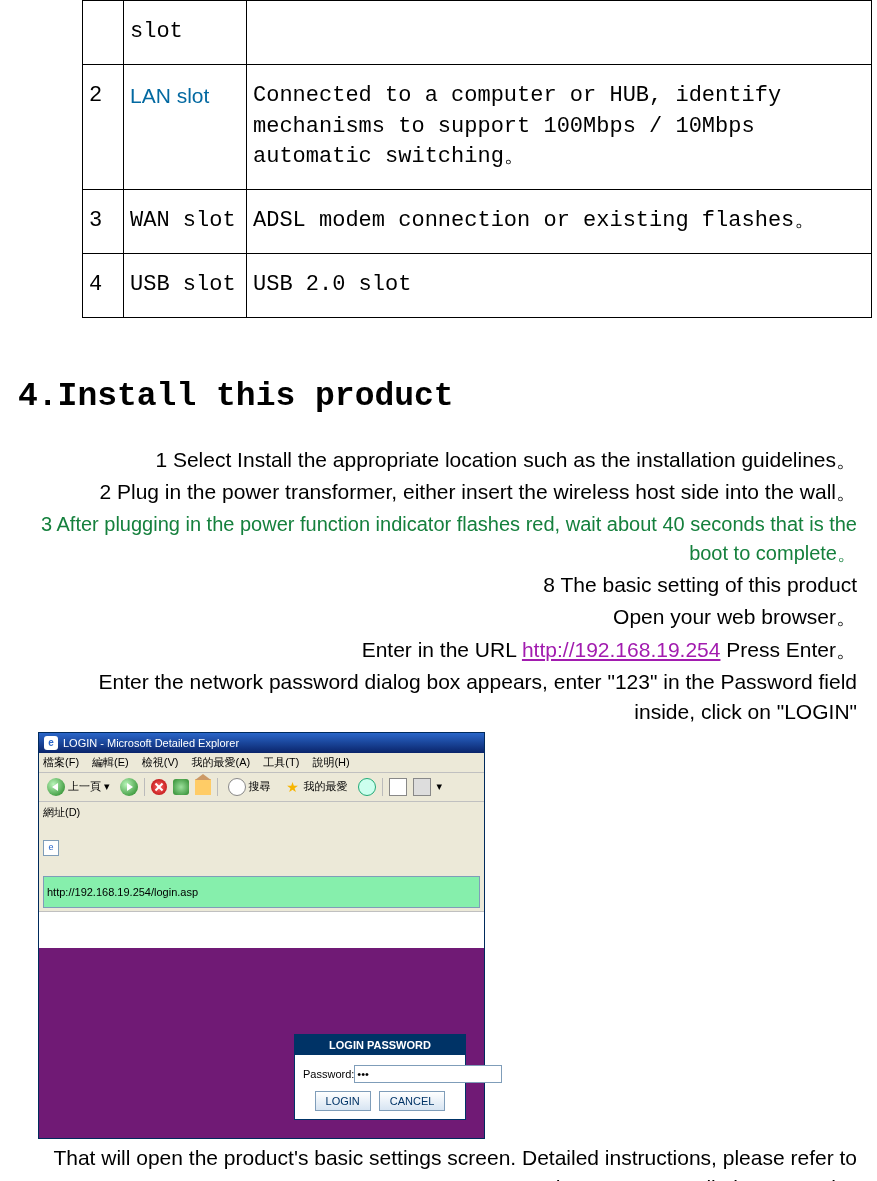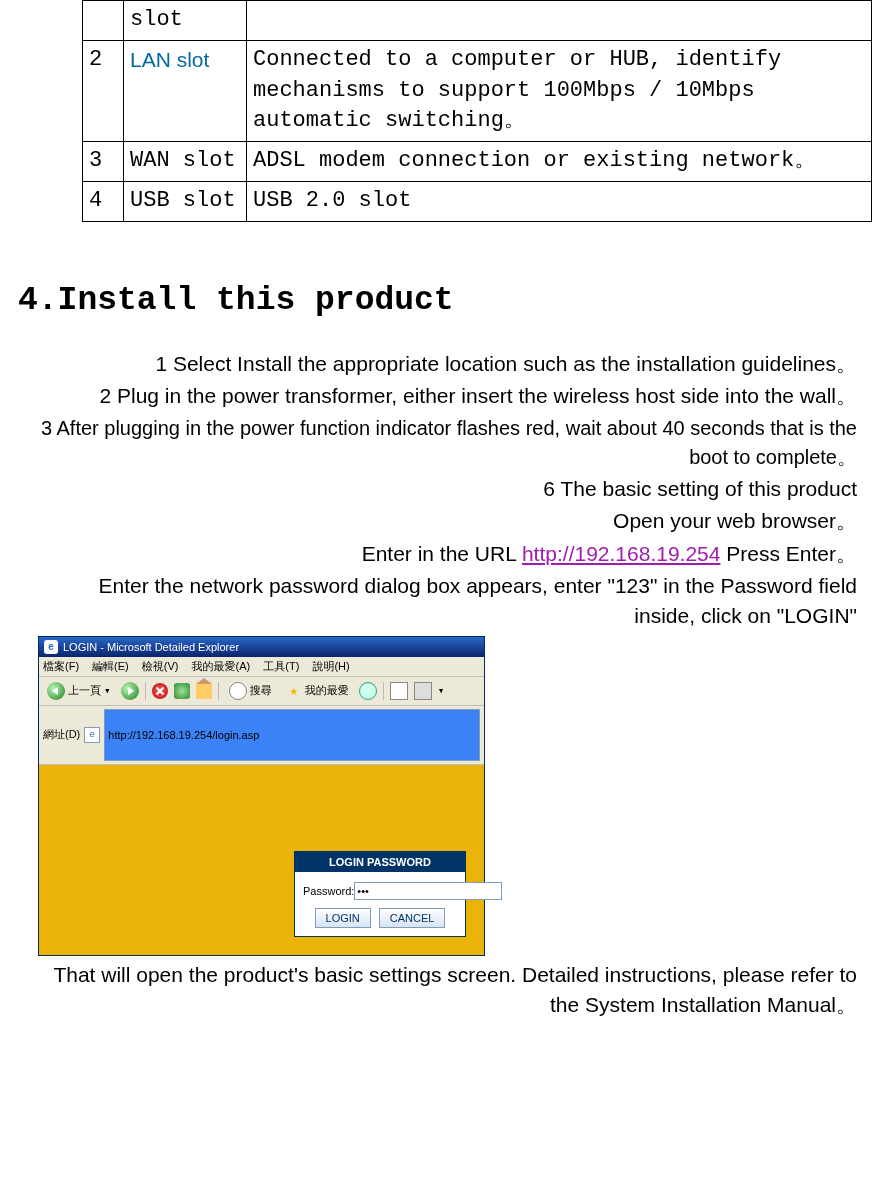--- a/index.html
+++ b/index.html
@@ -15,21 +15,21 @@
     box-sizing: border-box;
     padding: 0 10px 30px 10px;
   }
   table {
     border-collapse: collapse;
     margin-left: 72px;
     width: 790px;
   }
   td {
     border: 1px solid #000;
-    padding: 4px 6px;
+    padding: 16px 6px;
     vertical-align: top;
     font-family: "Courier New", monospace;
     font-size: 22px;
     line-height: 1.4;
   }
   td.col1 { width: 28px; text-align:left; }
   td.col2 { width: 110px; }
   td.sans { font-family: Arial, sans-serif; font-size: 21px; color:#0369a1; }
   h2 {
     font-family: "Courier New", monospace;
@@ -43,21 +43,21 @@
     text-align: right;
   }
   .indent {
     padding-left: 30px;
     text-indent: -30px;
   }
   .indent2 {
     padding-left: 30px;
   }
   .gray {
-    color: #000000;
+    color: #15803d;
     font-size: 20px;
   }
   a.url {
     color: #a21caf;
     text-decoration: underline;
   }
   
   .ie-window {
     width: 445px;
     border: 1px solid #002a5c;
@@ -84,21 +84,20 @@
     border-bottom:1px solid #c0c0c0;
   }
   .ie-menubar span{margin-right:10px;}
   .ie-toolbar {
     background:#ece9d8;
     padding:3px 4px;
     display:flex;
     align-items:center;
     border-bottom:1px solid #c0c0c0;
     gap:6px;
-    font-family:Liberation Mono, monospace;
   }
   .ie-toolbar .btn {
     display:inline-flex;align-items:center;gap:3px;
     padding:2px 4px;
   }
   .circle-green{width:18px;height:18px;border-radius:50%;background:radial-gradient(circle at 35% 35%,#b9f5b9,#1a7f1a);display:inline-block;position:relative;}
   .circle-green::after{content:"";position:absolute;left:5px;top:5px;border-top:4px solid transparent;border-bottom:4px solid transparent;border-right:6px solid #fff;}
   .circle-green.fwd::after{border-right:none;border-left:6px solid #fff;left:7px;}
   .sep{width:1px;height:18px;background:#bbb;}
   .ico{width:16px;height:16px;display:inline-block;}
@@ -108,27 +107,27 @@
   .ico-x::after{transform:rotate(-45deg);}
   .ico-refresh{background:radial-gradient(circle,#9de09d,#2e8b2e);border-radius:3px;}
   .ico-home{background:#fc6;position:relative;}
   .ico-home::before{content:"";position:absolute;left:0;top:-5px;border-left:8px solid transparent;border-right:8px solid transparent;border-bottom:6px solid #c96;}
   .ico-search{background:#fff;border:1px solid #888;border-radius:50%;}
   .ico-star{color:#f7b500;font-size:14px;line-height:16px;text-align:center;}
   .ico-clock{border:1px solid #2a7;background:#cfe;border-radius:50%;}
   .ico-mail{background:#fff;border:1px solid #888;}
   .ico-print{background:#ddd;border:1px solid #888;}
   .ie-addr{
-    background:#ece9d8;padding:3px 4px;display:flex;align-items:center;gap:4px;border-bottom:1px solid #c0c0c0;
+    background:#ece9d8;padding:3px 4px;display:flex;gap:20px;border-bottom:1px solid #c0c0c0;flex-direction:column;
   }
   .ie-addr input{
-    flex:1;font-size:11px;padding:19px 3px;border:1px solid #7f9db9;background:#3b82f6;
+    flex:1;font-size:11px;padding:9px 3px;border:1px solid #7f9db9;background:#86efac;
   }
   .ie-content{
-    height:190px;background:#eab308;position:relative;
+    height:190px;background:#701a75;position:relative;margin-top:36px;
   }
   .login-box{
     position:absolute;right:18px;bottom:18px;width:170px;
     border:1px solid #003366;font-size:11px;background:#fff;
   }
   .login-box .hdr{
     background:#003366;color:#fff;text-align:center;padding:4px 0;font-weight:bold;
   }
   .login-box .body{
     padding:10px 8px 8px 8px;
@@ -154,36 +153,36 @@
       <td></td>
     </tr>
     <tr>
       <td class="col1">2</td>
       <td class="col2 sans">LAN slot</td>
       <td>Connected to a computer or HUB, identify mechanisms to support 100Mbps / 10Mbps automatic switching。</td>
     </tr>
     <tr>
       <td class="col1">3</td>
       <td class="col2">WAN slot</td>
-      <td>ADSL modem connection or existing network。</td>
+      <td>ADSL modem connection or existing flashes。</td>
     </tr>
     <tr>
       <td class="col1">4</td>
       <td class="col2">USB slot</td>
       <td>USB 2.0 slot</td>
     </tr>
   </tbody>
     </table>
 
   <h2>4.Install this product</h2>
 
   <div class="para indent">1 Select Install the appropriate location such as the installation guidelines。</div>
   <div class="para indent">2    Plug in the power transformer, either insert the wireless host side into the wall。</div>
   <div class="para gray indent">3   After plugging in the power function indicator flashes red, wait about 40 seconds that is the boot to complete。</div>
-  <div class="para">6 The basic setting of this product</div>
+  <div class="para">8 The basic setting of this product</div>
   <div class="para indent2">Open your web browser。</div>
   <div class="para indent2">
     <span>Enter in the URL </span><a class="url">http://192.168.19.254</a><span>   Press Enter。</span>
   </div>
   <div class="para indent2">Enter the network password dialog box appears, enter "123" in the Password field inside, click on "LOGIN"</div>
 
   <div class="ie-window">
     <div class="ie-titlebar">
       <span class="e">e</span>
       <span>LOGIN - Microsoft Detailed Explorer</span>

